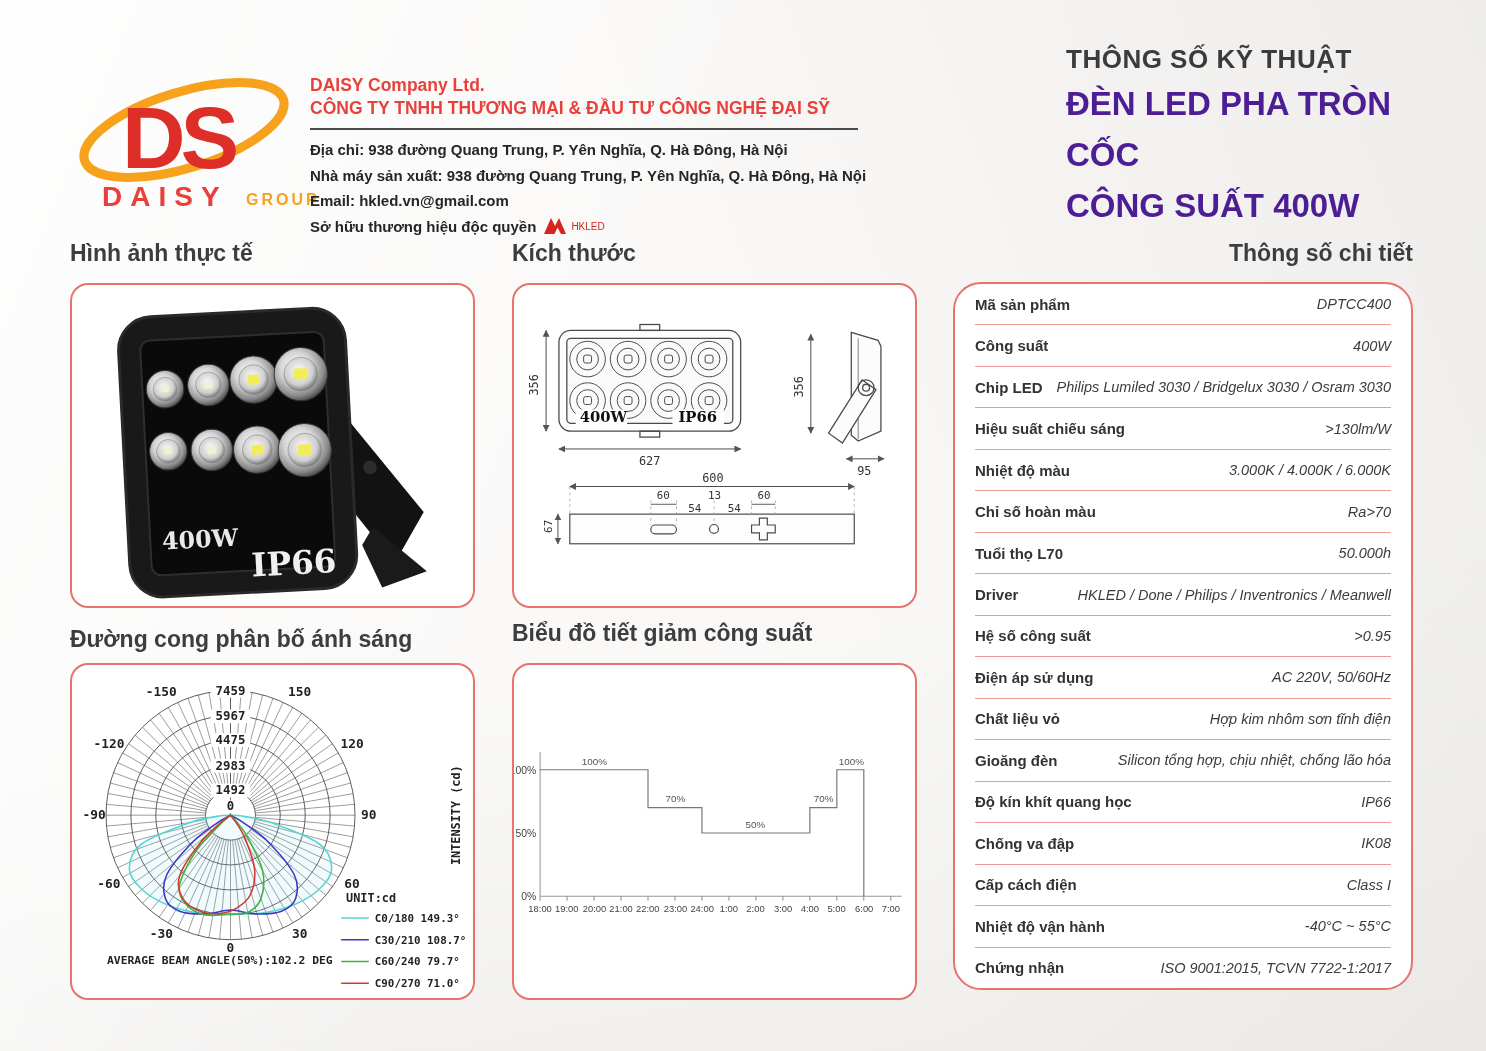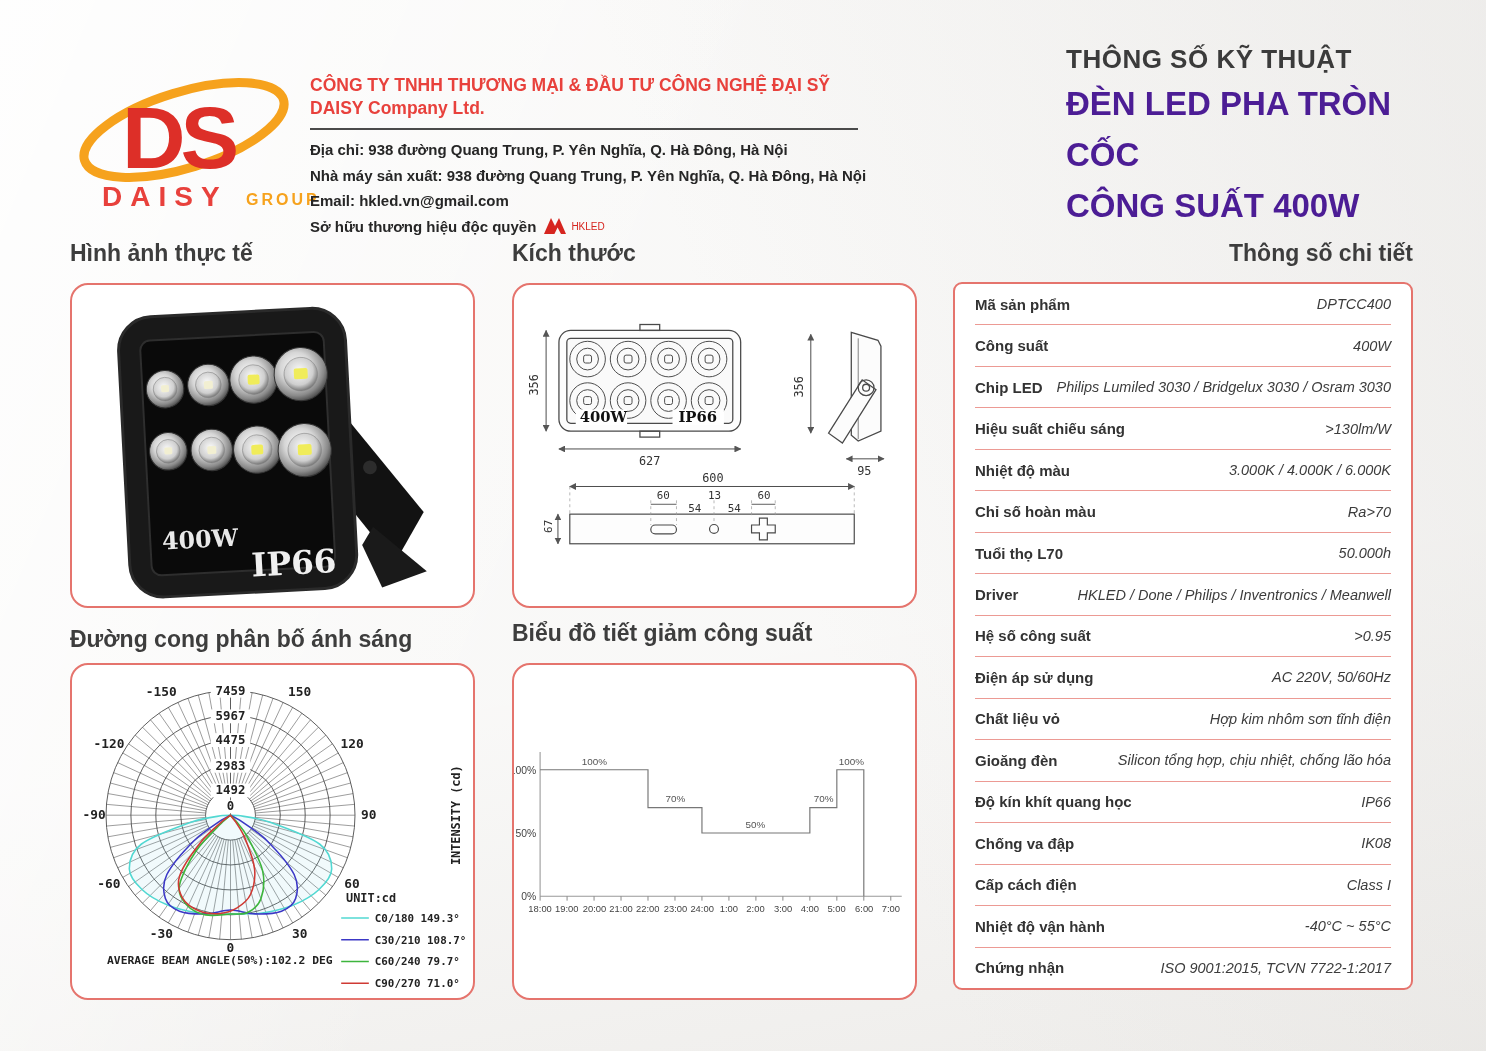--- a/index.html
+++ b/index.html
@@ -25,43 +25,43 @@
 
   
   .sec-h{position:absolute;z-index:1;font-size:23px;font-weight:bold;color:#3d3d3d;}
 
   
   .card{position:absolute;z-index:1;background:#fff;border:2px solid #e5746d;
         border-radius:18px;box-sizing:border-box;overflow:hidden;}
   .card svg{position:absolute;inset:0;width:100%;height:100%;}
 
   
-  .spec-card{left:953px;top:282px;width:460px;height:708px;border-radius:9px;
+  .spec-card{left:953px;top:282px;width:460px;height:708px;border-radius:28px;
              display:flex;flex-direction:column;padding:0 20px;}
   .spec-row{flex:1;display:flex;align-items:center;justify-content:space-between;
             gap:8px;border-bottom:1px solid #ec9a94;}
   .spec-row:last-child{border-bottom:none;}
   .spec-label{font-weight:bold;font-size:15px;color:#333;white-space:nowrap;}
   .spec-value{font-style:italic;font-size:14.5px;color:#3c3c3c;text-align:right;white-space:nowrap;}
 </style>
 </head>
 <body>
 
 <div class="bg-wash"></div>
 
 <svg class="layer" style="left:64px;top:64px;" width="252" height="156" viewBox="0 0 252 156">
   <ellipse cx="120" cy="66" rx="104" ry="38" transform="rotate(-17 120 66)" fill="none" stroke="#f6a21d" stroke-width="9"></ellipse>
   <text x="58" y="104" font-family="Liberation Sans, sans-serif" font-size="88" font-weight="bold" fill="#dd2f28" letter-spacing="-5">DS</text>
   <text x="38" y="142" font-family="Liberation Sans, sans-serif" font-size="28" font-weight="bold" fill="#e8413c" letter-spacing="8">DAISY</text>
   <text x="182" y="141" font-family="Liberation Sans, sans-serif" font-size="16" font-weight="bold" fill="#f6a21d" letter-spacing="3">GROUP</text>
 </svg>
 
 <div class="layer company" style="position:absolute;">
+  <div class="company-red">DAISY Company Ltd.</div>
   <div class="company-red">CÔNG TY TNHH THƯƠNG MẠI &amp; ĐẦU TƯ CÔNG NGHỆ ĐẠI SỸ</div>
-  <div class="company-red">DAISY Company Ltd.</div>
   <hr class="company-div">
   <div class="info-line">Địa chỉ: 938 đường Quang Trung, P. Yên Nghĩa, Q. Hà Đông, Hà Nội</div>
   <div class="info-line">Nhà máy sản xuất: 938 đường Quang Trung, P. Yên Nghĩa, Q. Hà Đông, Hà Nội</div>
   <div class="info-line">Email: hkled.vn@gmail.com</div>
   <div class="info-line tm-line">
     <span>Sở hữu thương hiệu độc quyền</span>
     <svg width="24" height="18" viewBox="0 0 24 18">
       <path d="M1,17 L8,1 L12,9 L16,1 L23,17 L18,17 L14.6,10.5 L11.4,17 Z" fill="#d6251f"></path>
     </svg>
     <span class="tm-brand">HKLED</span>

